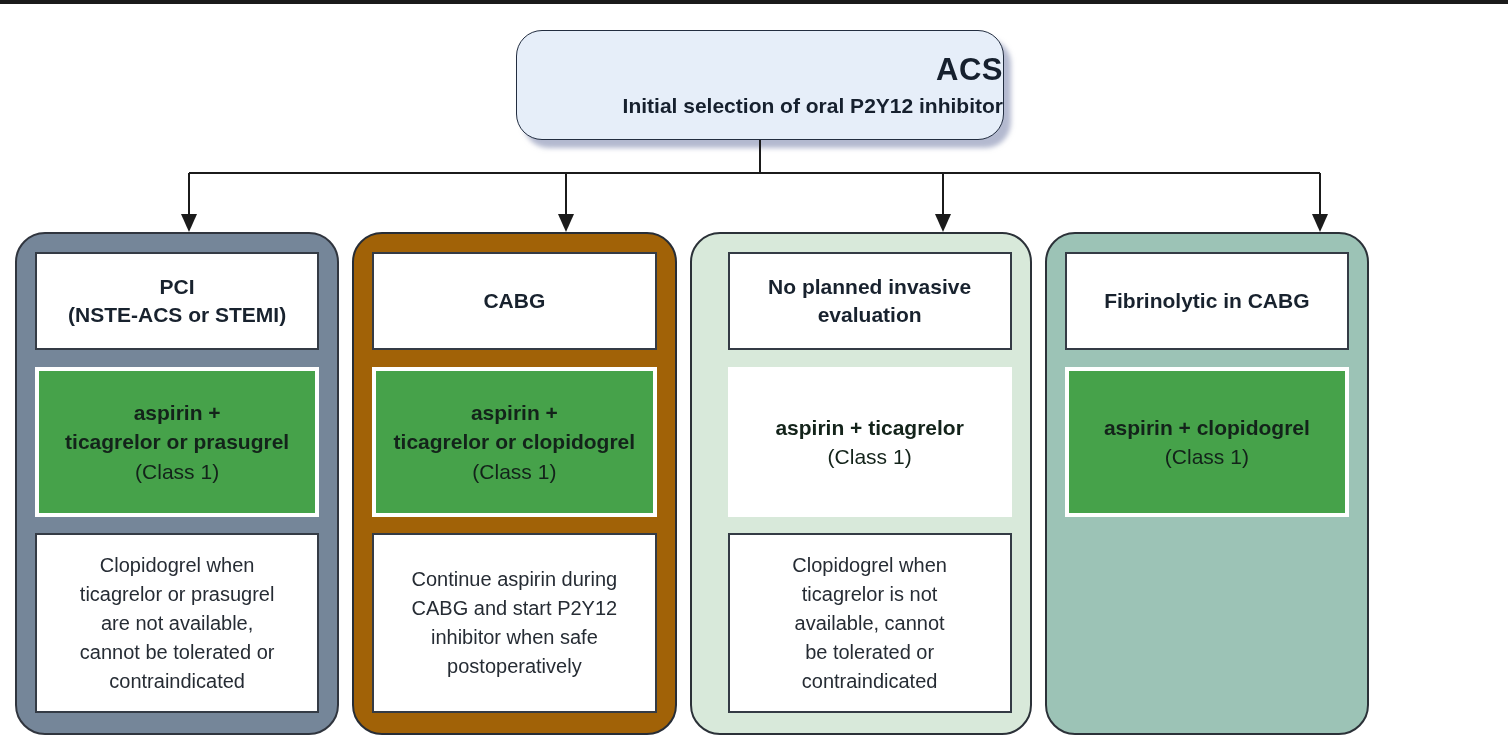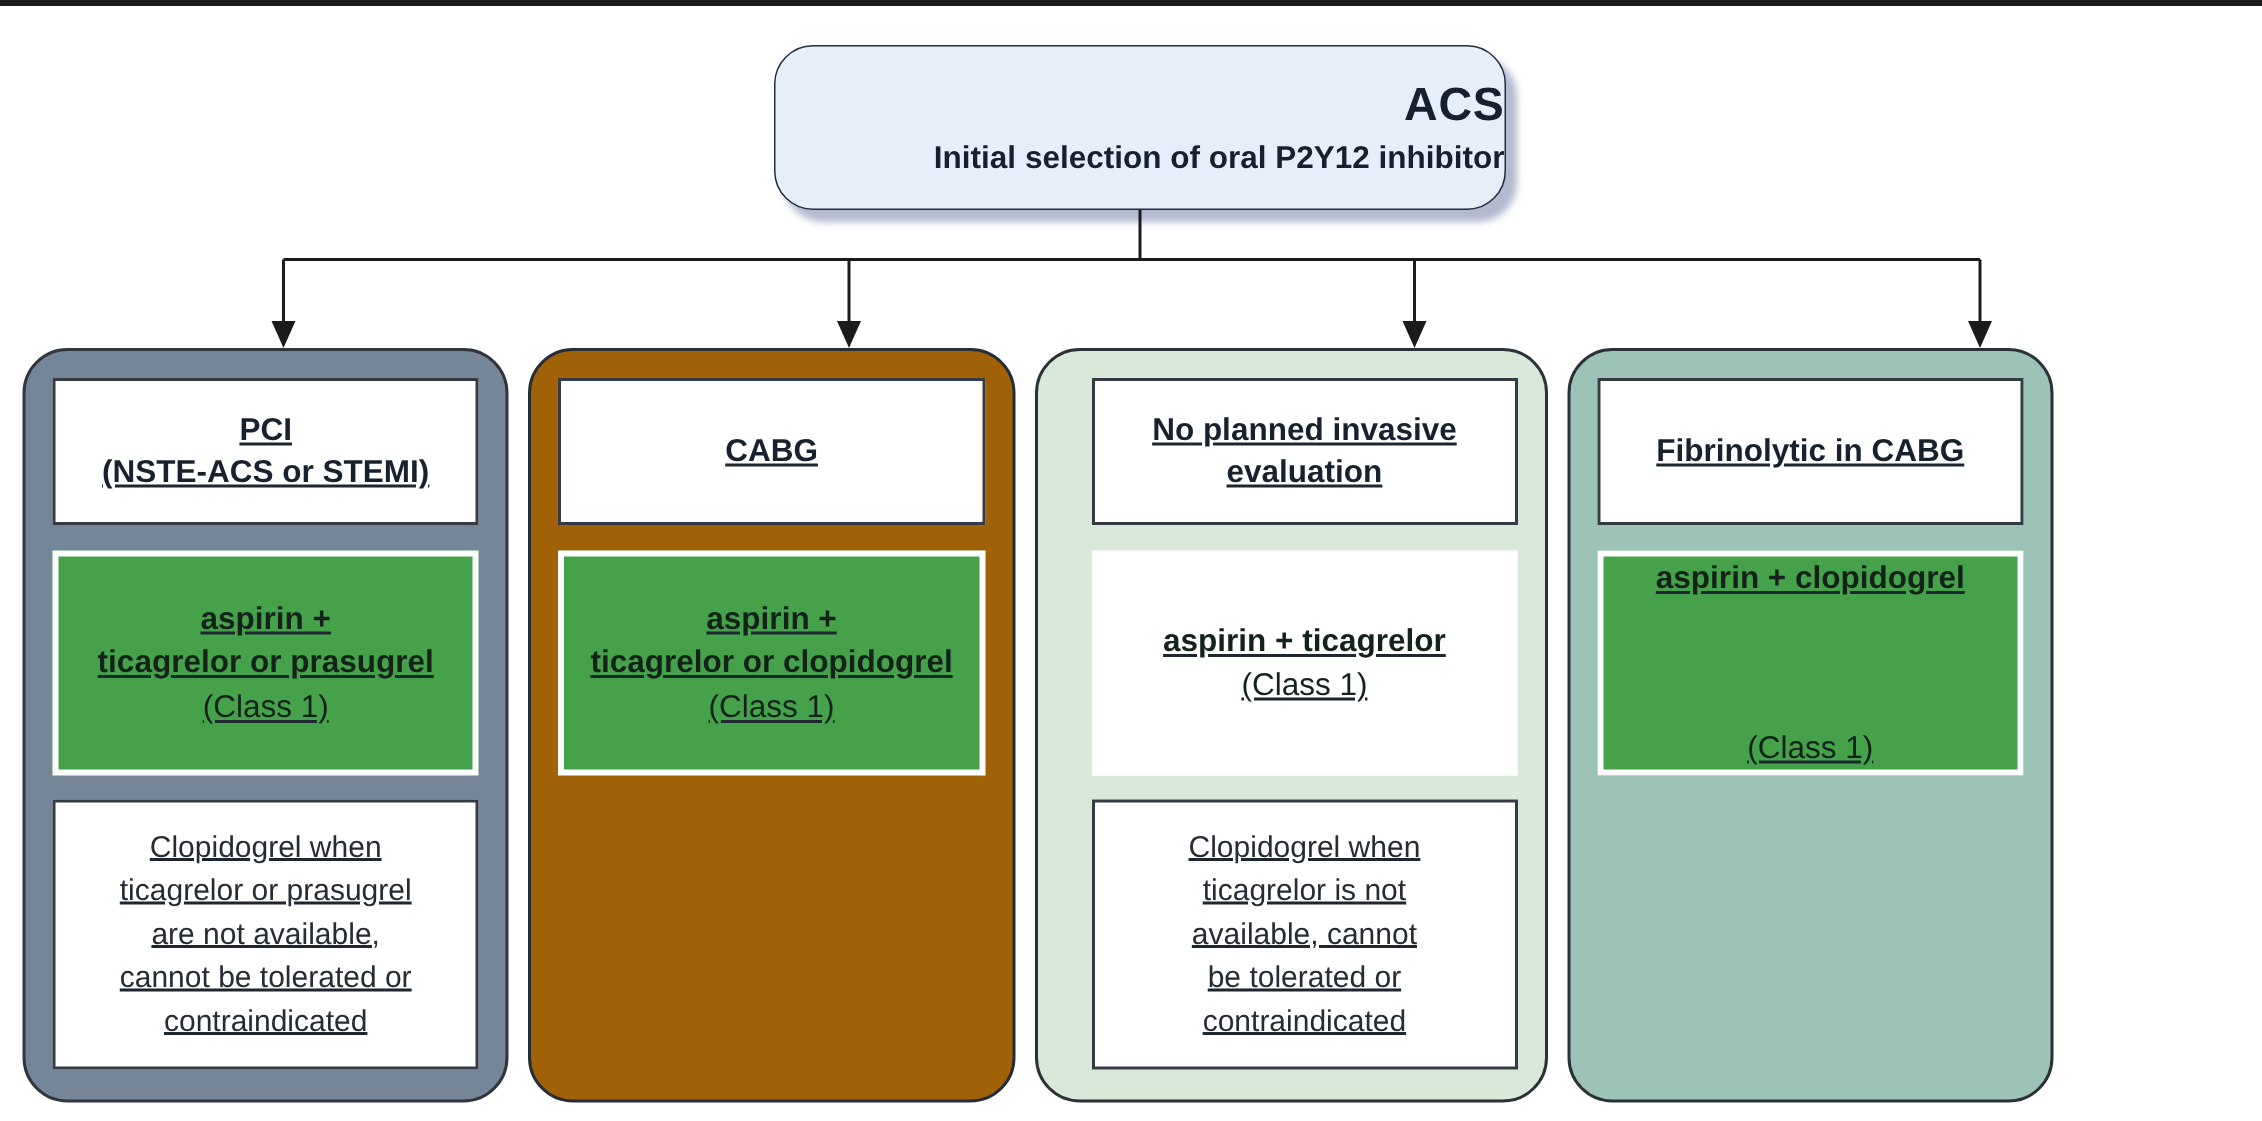--- a/index.html
+++ b/index.html
@@ -21,21 +21,21 @@
     gap:6px;
     box-shadow:7px 8px 5px rgba(116,128,168,0.55);
   }
   .root-title{font-size:31px;font-weight:bold;letter-spacing:.5px;color:#16202e;}
   .root-subtitle{font-size:21px;font-weight:bold;color:#16202e;margin-left:36px;}
   
   .connector{position:absolute;left:0;top:140px;width:1508px;height:94px;}
   
   .branches{
     position:absolute;left:0;top:232px;width:1384px;height:503px;
-    box-sizing:border-box;display:flex;gap:13px;padding:0 15px;text-decoration:underline;
+    box-sizing:border-box;display:flex;gap:13px;padding:0 15px;
   }
   .branch{
     flex:1;box-sizing:border-box;
     border:2px solid #2c323b;border-radius:30px;
     padding:18px 18px 0 18px;
     display:flex;flex-direction:column;
   }
   .box{
     box-sizing:border-box;width:100%;
     display:flex;flex-direction:column;align-items:center;justify-content:center;
@@ -107,20 +107,26 @@
 
   <section class="branch" style="background-color: #a16207; border-color: rgb(39, 45, 54);">
     <div class="box header-box">
       <span class="multiline">CABG</span>
     </div>
     <div class="box green-box" style="background-color: rgb(70, 162, 74);">
       <span class="therapy multiline">aspirin +
 ticagrelor or clopidogrel</span>
       <span class="therapy-class">(Class 1)</span>
     </div>
+    <div class="box note-box">
+      <span class="multiline">Continue aspirin during
+CABG and start P2Y12
+inhibitor when safe
+postoperatively</span>
+    </div>
   </section>
 
   <section class="branch" style="background-color: rgb(216, 233, 218); border-color: rgb(43, 49, 56); padding-left: 36px;">
     <div class="box header-box">
       <span class="multiline">No planned invasive
 evaluation</span>
     </div>
     <div class="box green-box" style="background-color: #ffffff;">
       <span class="therapy multiline">aspirin + ticagrelor</span>
       <span class="therapy-class">(Class 1)</span>
@@ -131,19 +137,19 @@
 available, cannot
 be tolerated or
 contraindicated</span>
     </div>
   </section>
 
   <section class="branch" style="background-color: rgb(156, 195, 182); border-color: rgb(43, 49, 56);">
     <div class="box header-box">
       <span class="multiline">Fibrinolytic in CABG</span>
     </div>
-    <div class="box green-box" style="background-color: rgb(70, 162, 74); justify-content: space-between;">
+    <div class="box green-box" style="background-color: rgb(70, 162, 74);">
       <span class="therapy multiline">aspirin + clopidogrel</span>
       <span class="therapy-class">(Class 1)</span>
     </div>
   </section>
 
 </div>
 
 </body></html>

